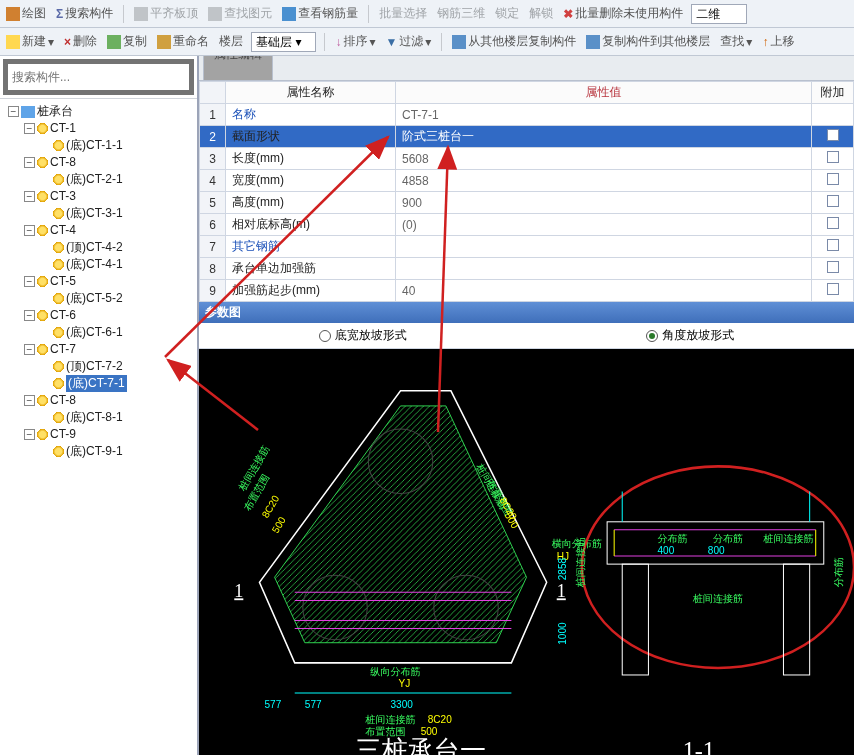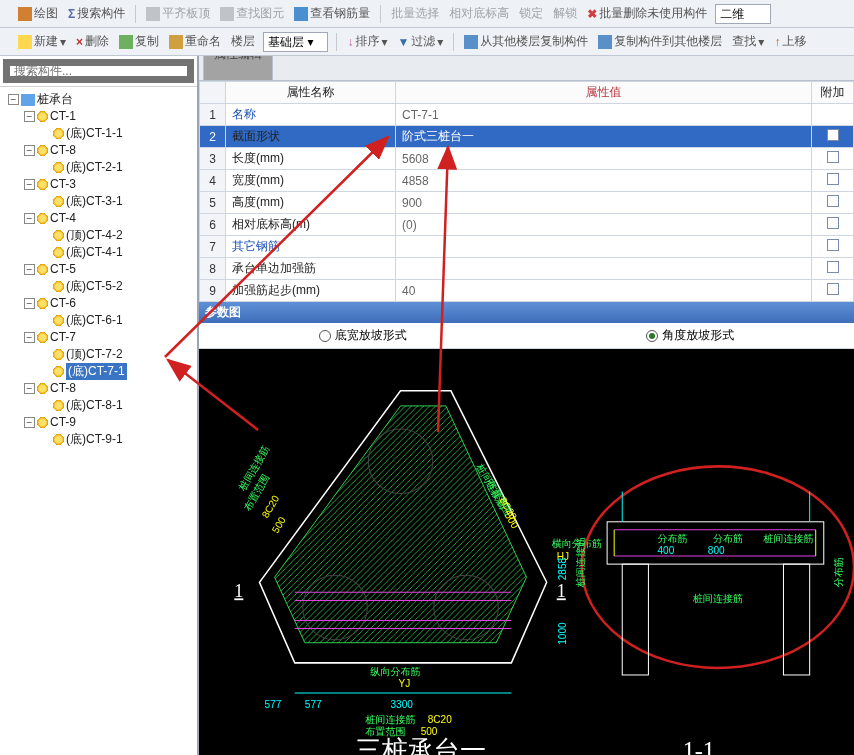--- a/index.html
+++ b/index.html
@@ -9,21 +9,21 @@
     background: #e8ecf0;
     width: 854px;
     height: 755px;
     overflow: hidden;
     position: relative;
   }
   .toolbar {
     display: flex;
     align-items: center;
     height: 28px;
-    padding: 2px 16px;
+    padding: 2px 4px;
     gap: 6px;
     background: #eef2f7;
     border-bottom: 1px solid #c0c8d4;
     overflow: hidden;
     white-space: nowrap;
   }
   .toolbar .btn {
     display: flex;
     align-items: center;
     gap: 2px;
@@ -40,21 +40,21 @@
   }
   .toolbar .combo { min-width: 56px; line-height: 18px; position: relative; }
 
   .main { display: flex; height: calc(100% - 56px); }
   .left-panel { width: 199px; border-right: 2px solid #9ca4b8; background: #fff; display: flex; flex-direction: column; }
   .search-box {
     padding: 3px;
     border-bottom: 1px solid #d0d4da;
   }
   .search-box input {
-    width: 100%; height: 24px; border: 7px solid #737373; padding: 0 4px;
+    width: 100%; height: 36px; border: 5px solid #737373; padding: 0 4px;
     font-size: 12px; color: #999;
   }
   .tree { flex: 1; overflow: auto; padding: 4px 0 4px 6px; }
   .tree ul { list-style: none; padding-left: 16px; }
   .tree > ul { padding-left: 2px; }
   .tree li { line-height: 17px; white-space: nowrap; color: #222; }
   .tree .row { display: flex; align-items: center; gap: 2px; }
   .tree .twist {
     width: 11px; height: 11px; border: 1px solid #888; text-align: center;
     line-height: 9px; font-size: 10px; color: #444; background: #fff;
@@ -179,21 +179,21 @@
     </span>
   <span class="btn">
       <span class="icon" style="background:#4a90d0"></span>
       <span>查看钢筋量</span>
     </span>
   <span class="sep"></span>
   <span class="btn gray">
       <span>批量选择</span>
     </span>
   <span class="btn gray">
-      <span>相对底标高</span>
+      <span>钢筋三维</span>
     </span>
   <span class="btn gray">
       <span>锁定</span>
     </span>
   <span class="btn gray">
       <span>解锁</span>
     </span>
   <span class="btn">
       <span style="color:#d04040;font-weight:bold">✖</span>
       <span>批量删除未使用构件</span>

